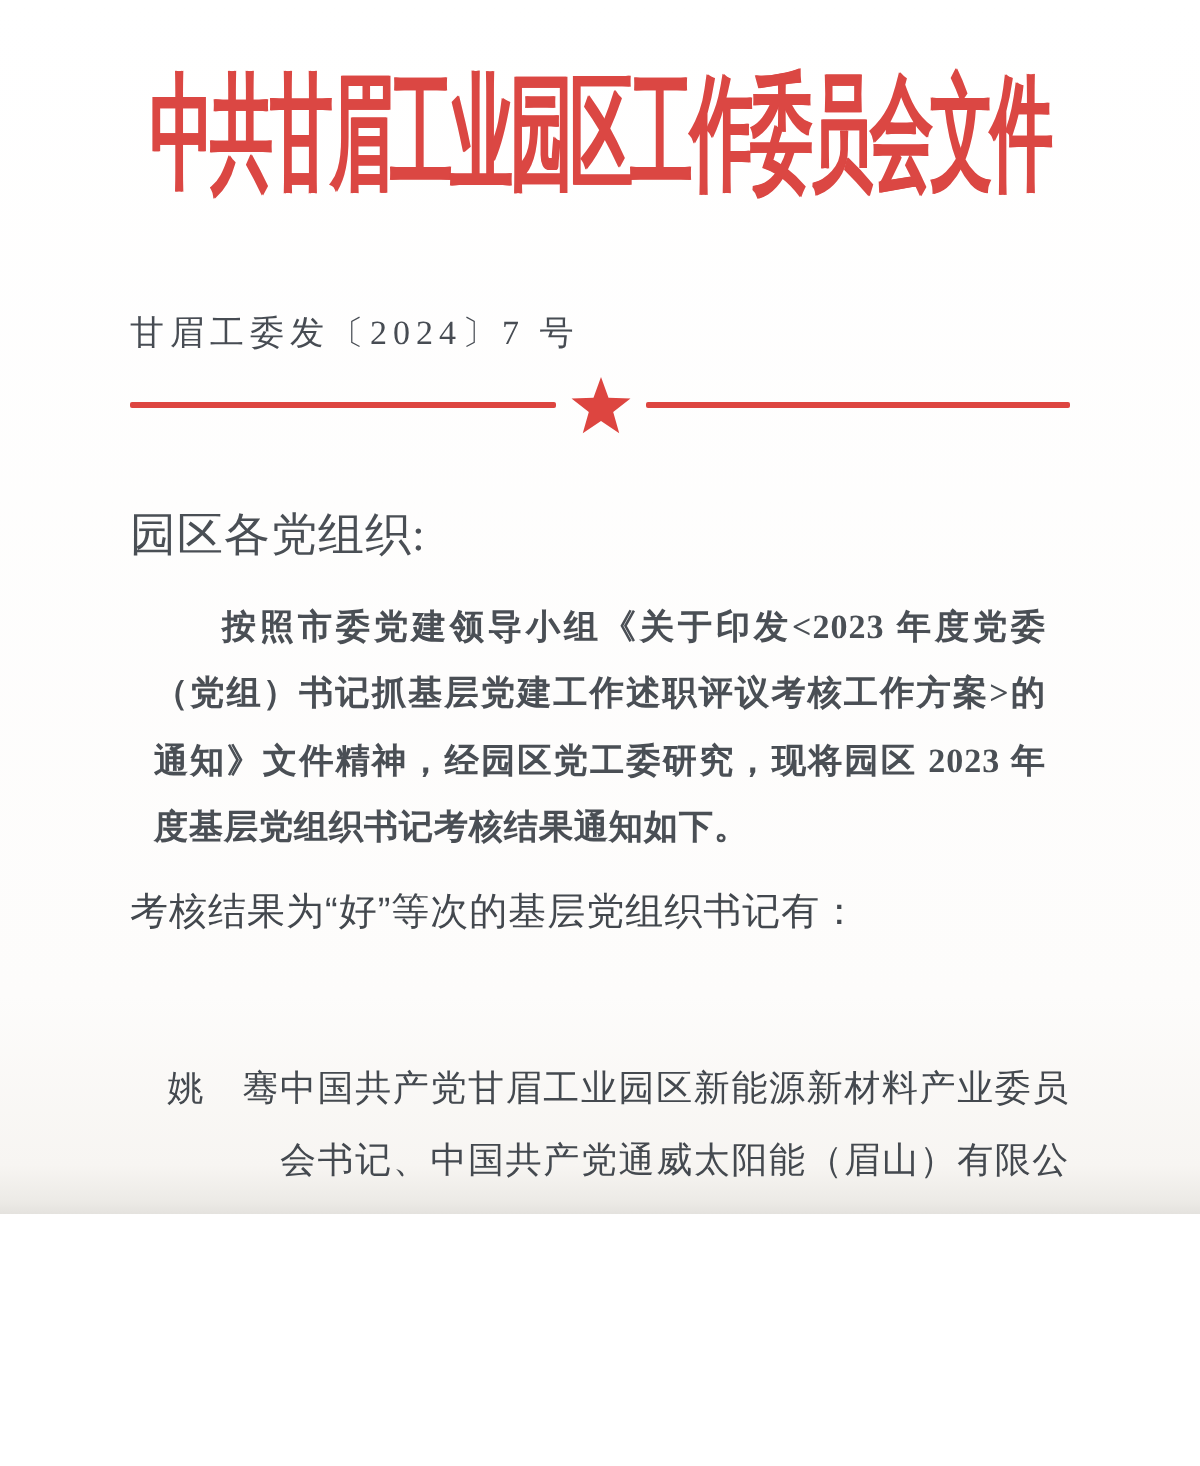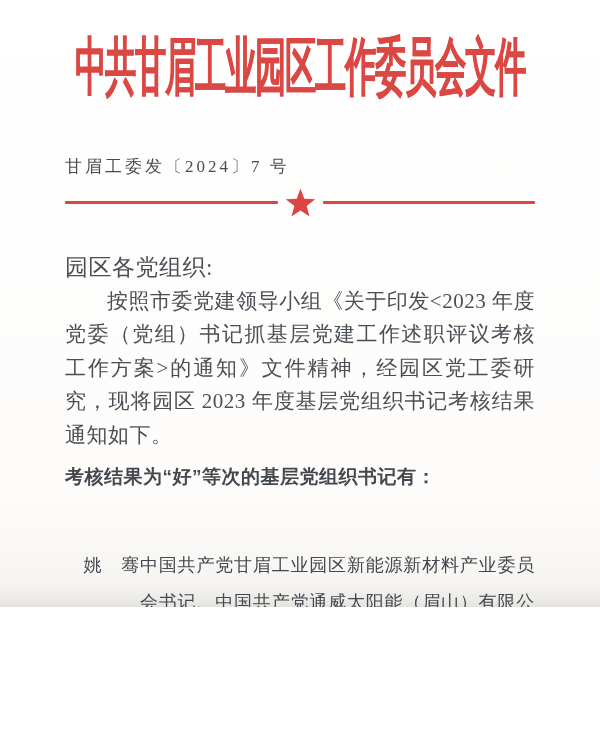--- a/index.html
+++ b/index.html
@@ -76,32 +76,33 @@
   .title .t1 { font-size: 23px; line-height: 33px; }
   .title .t2 { font-size: 22.5px; line-height: 33px; }
   
   .salutation {
     margin-top: 33px;
     font-size: 23px;
     line-height: 33.5px;
     letter-spacing: 0.5px;
   }
   .paragraph {
-    margin: 0;
-    font-size: 21px;
+    margin: 12px;
+    font-size: 17px;
     line-height: 33.5px;
     letter-spacing: 0.5px;
     text-align: justify;
     text-indent: 2em;
     color: #4a4f55;
+    font-weight: bold;
   }
   .grade-heading {
     margin-top: 12px;
     font-family: "Liberation Sans", "DejaVu Sans", sans-serif;
-    font-weight: bold;
+    font-weight: normal;
     font-size: 19px;
     letter-spacing: 0.5px;
     color: #43484e;
   }
   
   .entry {
     margin-top: 57px;
     display: flex;
     align-items: flex-start;
     font-size: 18px;

